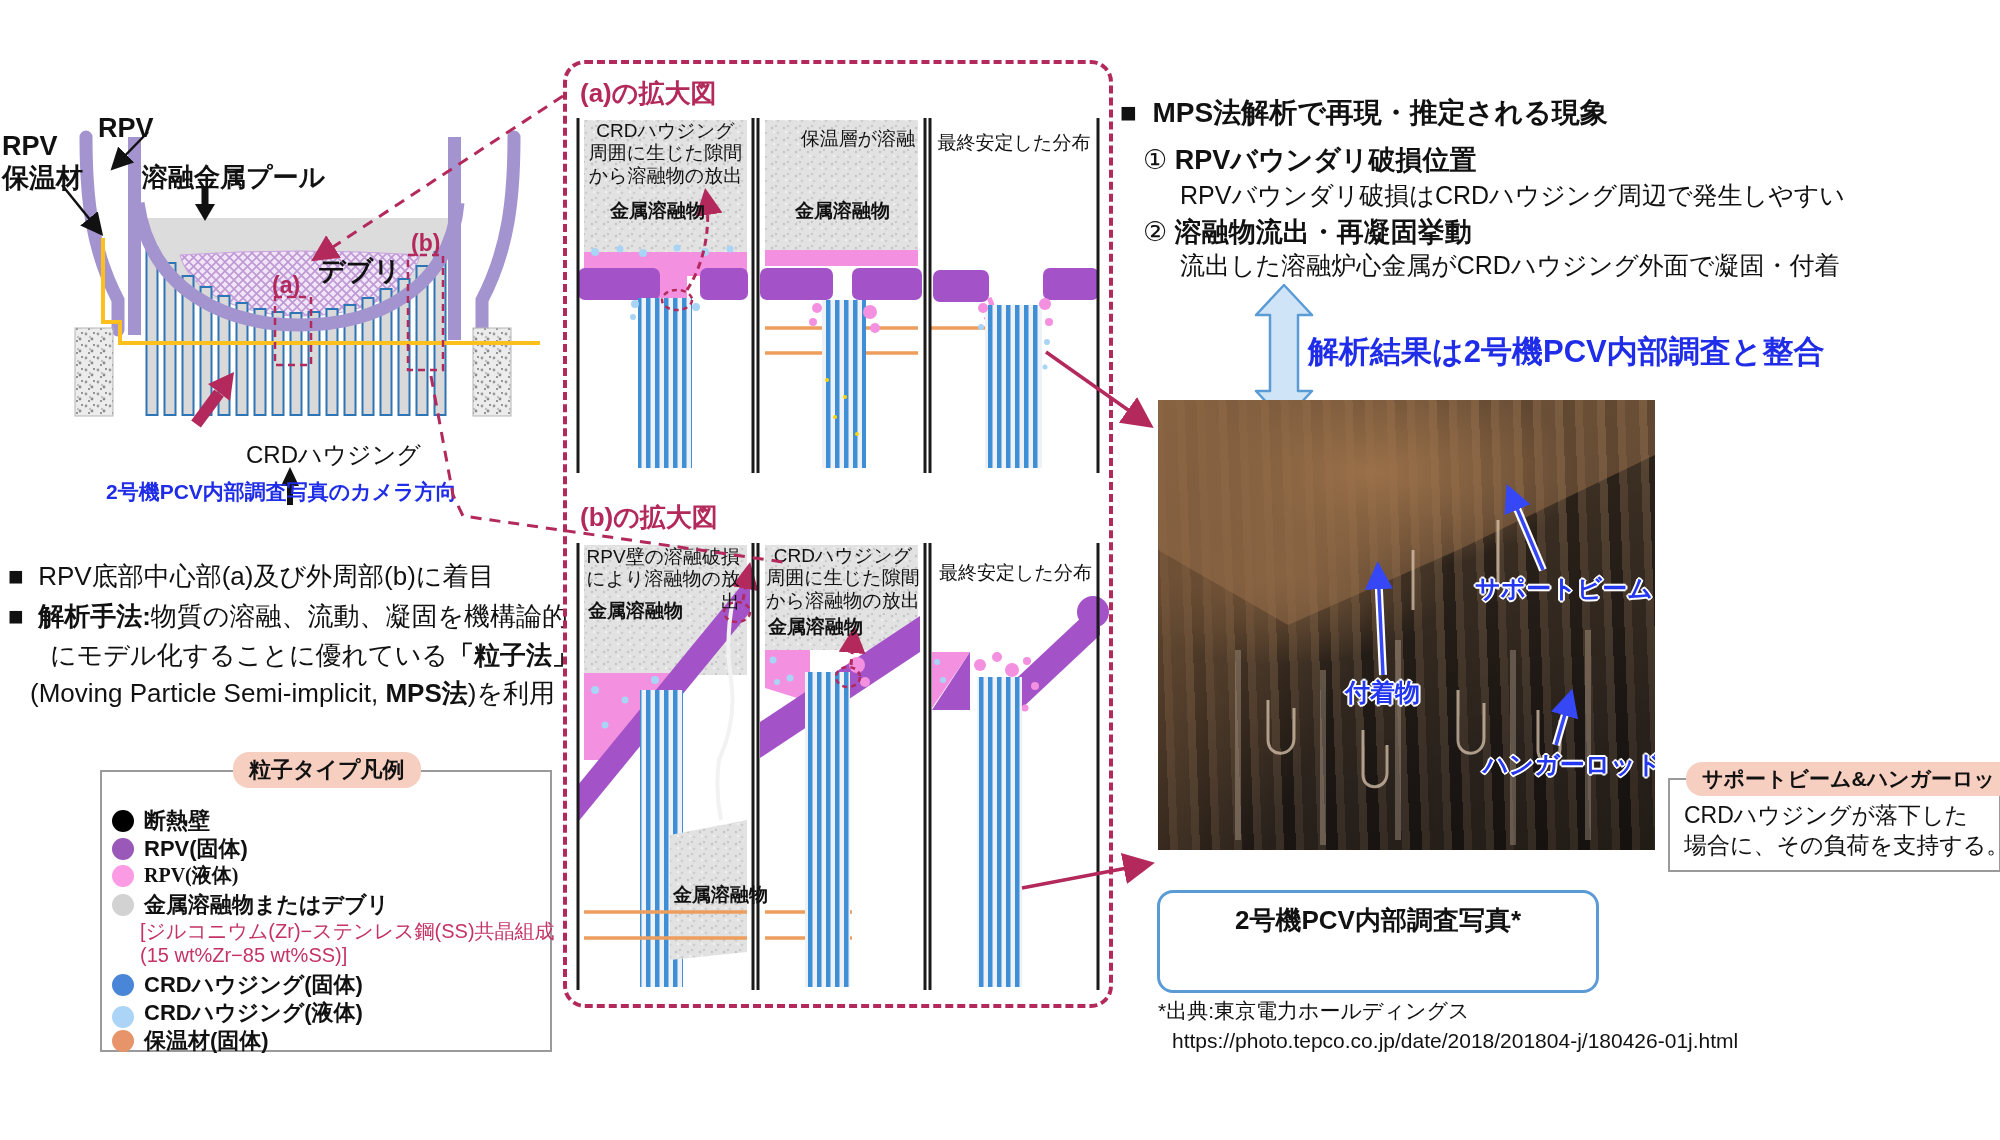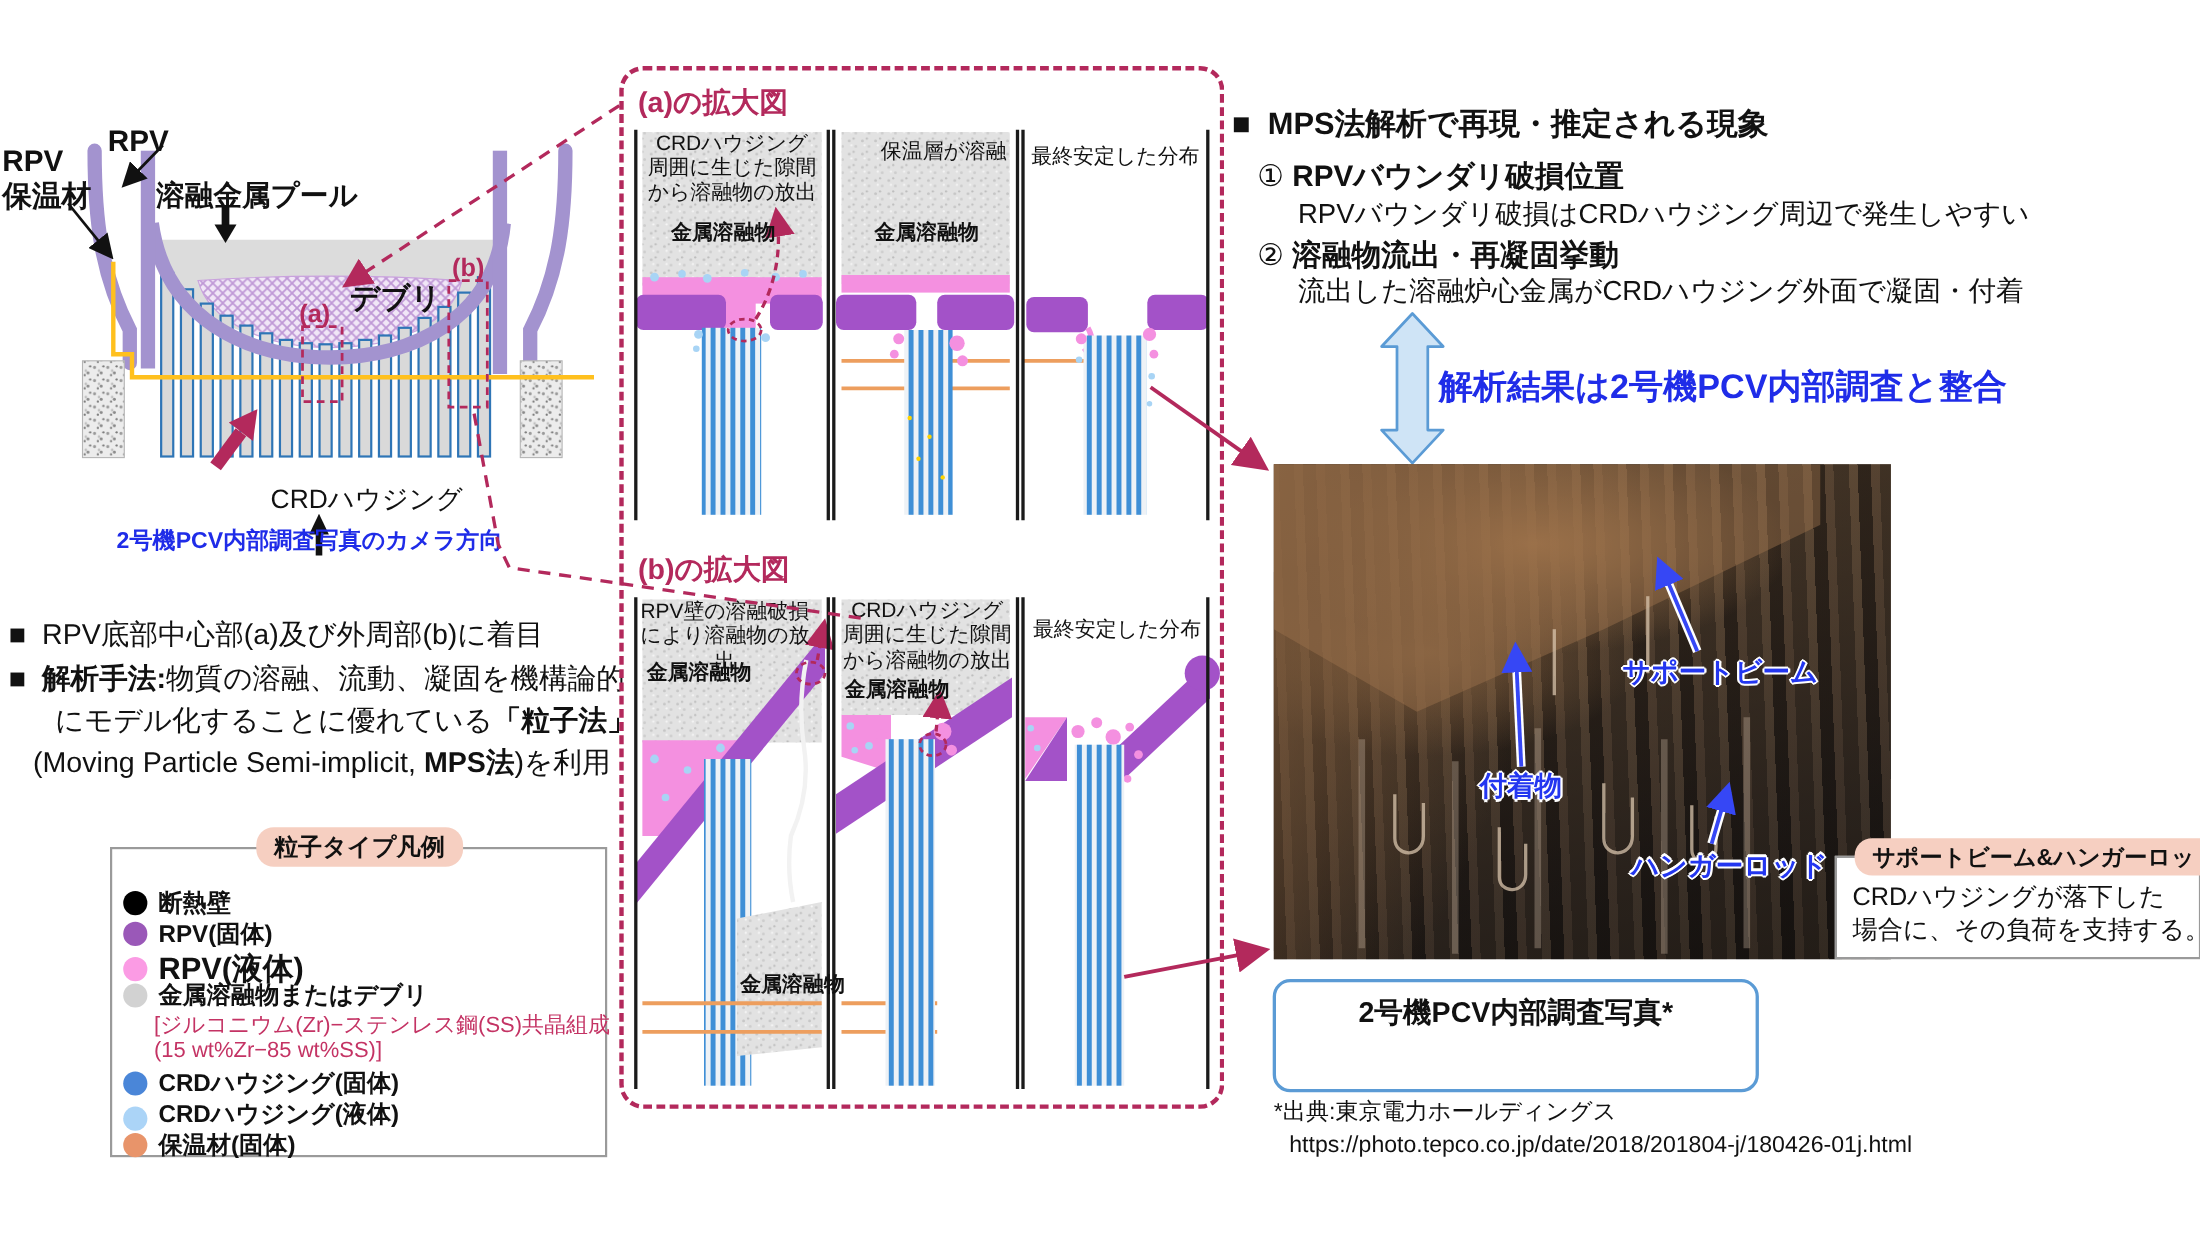--- a/index.html
+++ b/index.html
@@ -13,21 +13,21 @@
   .melt{position:absolute;font-size:19px;font-weight:bold;color:#111;white-space:nowrap;}
   .pill{position:absolute;background:#f6cfc1;border-radius:16px;padding:3px 16px;
         font-weight:bold;color:#111;white-space:nowrap;}
   .legendbox{position:absolute;left:100px;top:770px;width:448px;height:278px;
              border:2px solid #9a9a9a;background:#fff;}
   .lrow{position:absolute;display:flex;align-items:center;gap:10px;}
   .dot{width:22px;height:22px;border-radius:50%;flex:0 0 auto;}
   .lnote{position:absolute;font-size:20px;color:#c43364;white-space:nowrap;}
   .zoombox{position:absolute;left:563px;top:60px;width:550px;height:948px;
            border:4px dashed #b3295c;border-radius:22px;box-sizing:border-box;}
-  .photo{position:absolute;left:1158px;top:422px;width:561px;height:450px;overflow:hidden;
+  .photo{position:absolute;left:1158px;top:400px;width:497px;height:450px;overflow:hidden;
     background:
      linear-gradient(115deg, rgba(128,92,60,0.85) 0%, rgba(128,92,60,0) 45%),
      radial-gradient(ellipse 60% 32% at 42% 16%, rgba(162,117,74,0.95), rgba(162,117,74,0) 70%),
      radial-gradient(ellipse 50% 30% at 25% 38%, rgba(134,98,64,0.8), rgba(134,98,64,0) 70%),
      repeating-linear-gradient(88deg, rgba(14,11,9,0.55) 0 12px, rgba(84,66,50,0.38) 12px 20px, rgba(40,32,24,0.5) 20px 34px, rgba(104,84,62,0.28) 34px 42px),
      linear-gradient(165deg, #6b5138 0%, #4a3a2c 40%, #2b2420 75%, #1c1815 100%); font-family: Liberation Serif, serif;}
   .ann{position:absolute;font-size:25px;font-weight:bold;color:#2336f0;white-space:nowrap;
        text-shadow:-2px 0 #fff,2px 0 #fff,0 -2px #fff,0 2px #fff,-1px -1px #fff,1px 1px #fff,-1px 1px #fff,1px -1px #fff;}
   .suppbox{position:absolute;left:1668px;top:778px;width:329px;height:90px;
            border:2px solid #9a9a9a;background:#fff;}
@@ -146,21 +146,21 @@
 <div class="lrow" style="left:112px;top:806px;">
   <span class="dot" style="background-color: rgb(0, 0, 0);"></span>
   <span class="b" style="font-size:22px;">断熱壁</span>
 </div>
 <div class="lrow" style="left:112px;top:834px;">
   <span class="dot" style="background-color: rgb(154, 88, 184);"></span>
   <span class="b" style="font-size:22px;">RPV(固体)</span>
 </div>
 <div class="lrow" style="left:112px;top:862px;">
   <span class="dot" style="background-color: rgb(251, 155, 228);"></span>
-  <span class="b" style="font-size:28px;">RPV(液体)</span>
+  <span class="b" style="font-size:20px;font-family:Liberation Serif, serif;">RPV(液体)</span>
 </div>
 <div class="lrow" style="left:112px;top:890px;">
   <span class="dot" style="background-color: rgb(210, 210, 210);"></span>
   <span class="b" style="font-size:22px;">金属溶融物またはデブリ</span>
 </div>
 <div class="lnote" style="left:140px;top:918px;">[ジルコニウム(Zr)−ステンレス鋼(SS)共晶組成</div>
 <div class="lnote" style="left:140px;top:944px;">(15 wt%Zr−85 wt%SS)]</div>
 <div class="lrow" style="left:112px;top:970px;">
   <span class="dot" style="background-color: rgb(74, 134, 216);"></span>
   <span class="b" style="font-size:22px;">CRDハウジング(固体)</span>
@@ -340,21 +340,21 @@
   <g stroke="#1a1a1a" stroke-width="3">
     <line x1="13" y1="3" x2="13" y2="450"></line>
       <line x1="188" y1="3" x2="188" y2="450"></line>
     <line x1="193" y1="3" x2="193" y2="450"></line>
       <line x1="360" y1="3" x2="360" y2="450"></line>
     <line x1="365" y1="3" x2="365" y2="450"></line>
       <line x1="533" y1="3" x2="533" y2="450"></line>
   </g>
 </svg>
 
-<div class="cap" style="left:578px;top:546px;width:162px;">
+<div class="cap" style="left:578px;top:546px;width:162px;text-align:right;">
   <div>RPV壁の溶融破損</div>
   <div>により溶融物の放出</div>
 </div>
 <div class="melt" style="left:588px;top:598px;">金属溶融物</div>
 <div class="melt" style="left:673px;top:882px;">金属溶融物</div>
 <div class="cap" style="left:763px;top:545px;width:160px;">
   <div>CRDハウジング</div>
   <div>周囲に生じた隙間</div>
   <div>から溶融物の放出</div>
 </div>

